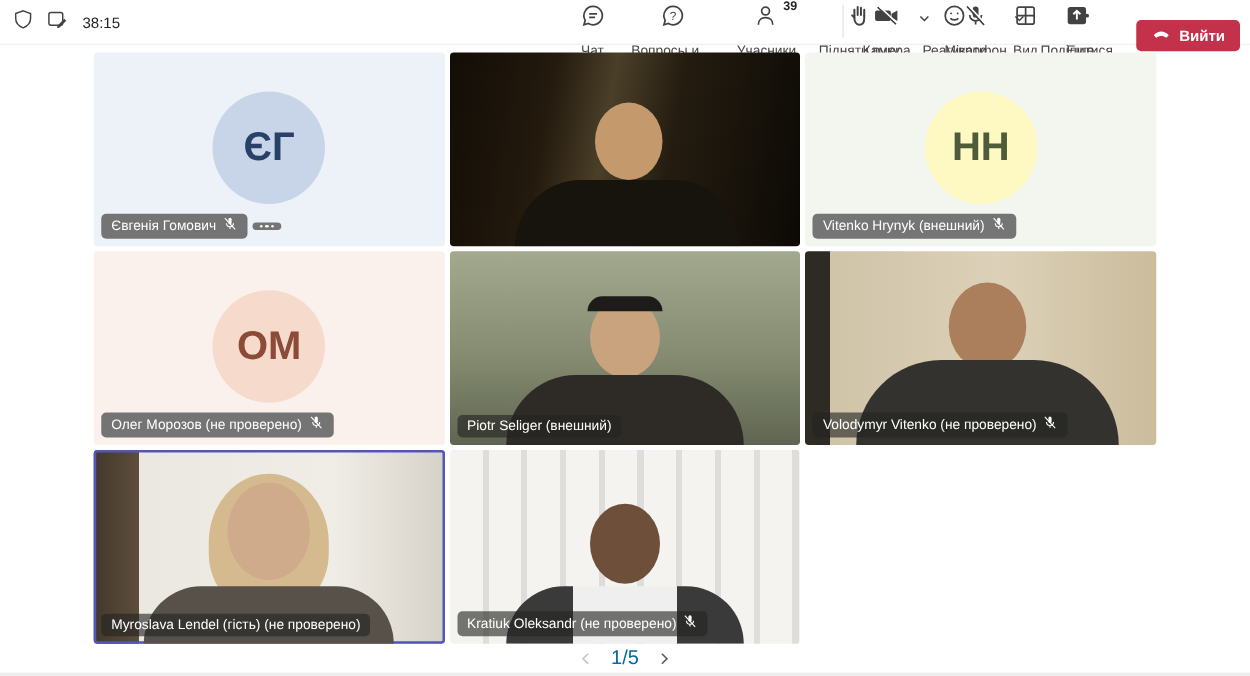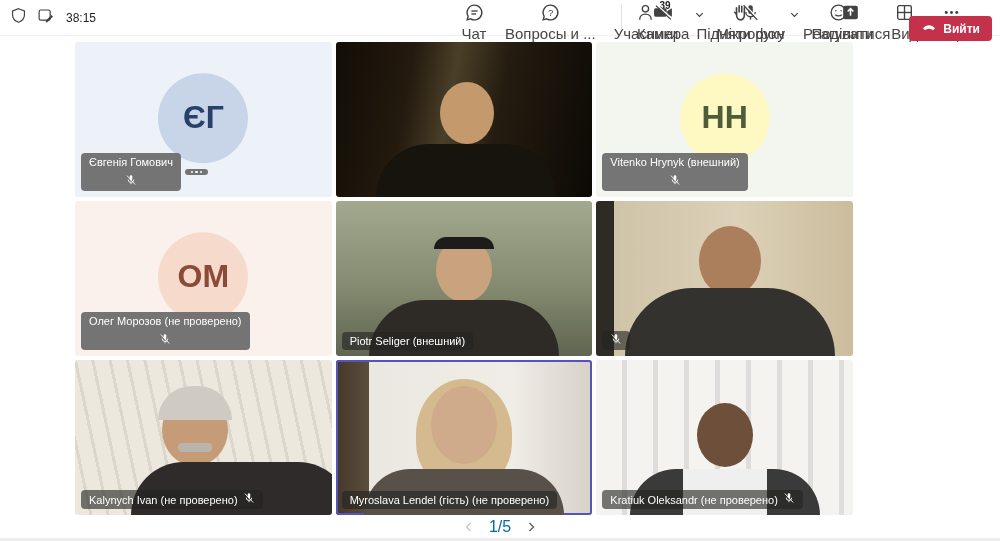--- a/index.html
+++ b/index.html
@@ -13,31 +13,31 @@
     font-family:"Liberation Sans","DejaVu Sans",sans-serif;}
   
   .topbar{position:absolute;top:0;left:0;width:1000px;height:36px;background:#fff;
     border-bottom:1px solid #efefef;display:flex;align-items:center;}
   .topbar-left{display:flex;align-items:center;gap:10px;padding-left:10px;}
   .timer{font-size:12px;color:#252423;margin-left:2px;}
   .tb-center{position:absolute;left:452px;top:0;height:36px;display:flex;align-items:flex-start;}
   .tb-btn{display:flex;flex-direction:column;align-items:center;justify-content:flex-start;
     padding:2px 9px 0 9px;cursor:pointer;min-width:44px;}
   .tb-btn svg{display:block;}
-  .tb-btn .lbl{font-size:15px;color:var(--label);margin-top:2px;white-space:nowrap;}
+  .tb-btn .lbl{font-size:11px;color:var(--label);margin-top:12px;white-space:nowrap;}
   .people-wrap{position:relative;}
   .badge{position:absolute;top:-2px;right:-14px;font-size:10px;font-weight:bold;color:#252423;}
   .tb-right{position:absolute;right:8px;top:0;height:36px;display:flex;align-items:flex-start;}
   .divider{width:1px;height:26px;background:#e3e3e3;margin:4px 6px 0 2px;}
   .chev{display:flex;align-items:center;height:24px;margin:2px 2px 0 -4px;cursor:pointer;}
   .leave-btn{display:flex;align-items:center;gap:6px;background:var(--leave-button);
     color:#fff;border:none;border-radius:4px;height:25px;padding:0 12px;margin:16px 0 0 10px;
     font-size:12px;font-weight:bold;cursor:pointer;font-family:inherit;}
   
-  .grid{position:absolute;top:42px;left:75px;width:778px;height:473px;
+  .grid{position:absolute;top:42px;left:75px;width:850px;height:473px;
     display:grid;grid-template-columns:repeat(3,1fr);grid-template-rows:repeat(3,155px);gap:4px;}
   .tile{position:relative;overflow:hidden;border-radius:3px;}
   .tile.active{outline:2px solid var(--active-border);outline-offset:-2px;}
   .avatar-bg1{background:#edf2f8;} .avatar-bg2{background:#f3f6ee;} .avatar-bg3{background:#faf1ec;}
   .avatar-circle{position:absolute;left:50%;top:50%;transform:translate(-50%,-52%);
     width:90px;height:90px;border-radius:50%;display:flex;align-items:center;justify-content:center;
     font-size:32px;font-weight:600;}
   .c1{background:#c8d4e8;color:#274168;}
   .c2{background:#fef9c3;color:#4e5c39;}
   .c3{background:#f6dbcc;color:#8c4a38;}
@@ -65,21 +65,21 @@
   .scene-lendel .hair{position:absolute;width:96px;height:110px;border-radius:50% 50% 42% 42%;left:calc(50% - 48px);top:12%;background:#d4ba8e;}
   .scene-lendel .head{width:66px;height:78px;left:calc(50% - 33px);top:17%;background:#cfab8c;}
   .scene-lendel .torso{width:200px;height:30%;left:calc(50% - 100px);bottom:0;background:#57514a;}
   .scene-kratiuk .head{width:56px;height:64px;left:calc(50% - 28px);top:28%;background:#6e4f3a;}
   .scene-kratiuk .torso{width:190px;height:30%;left:calc(50% - 95px);bottom:0;
     background:linear-gradient(90deg,#3a3a3a 0 28%,#efefef 28% 72%,#3a3a3a 72% 100%);}
   
   .namebar{position:absolute;left:6px;bottom:6px;display:flex;gap:4px;align-items:center;max-width:94%;}
   .pill{display:inline-flex;align-items:center;gap:5px;border-radius:4px;padding:2px 8px;
     font-size:11px;color:#fff;line-height:14px;white-space:nowrap;}
-  .pill-gray{background:rgba(105,105,105,.92);flex-direction:column;}
+  .pill-gray{background:rgba(105,105,105,.92);}
   .pill-dark{background:rgba(36,35,34,.62);}
   .pill.more-pill{padding:2px 6px;cursor:pointer;}
   .dots{display:inline-flex;gap:2px;}
   .dots i{width:2.5px;height:2.5px;border-radius:50%;background:#fff;}
   
   .pagination{position:absolute;left:0;bottom:5px;width:1000px;display:flex;align-items:center;
     justify-content:center;gap:14px;}
   .page-label{font-size:16px;color:#0369a1;}
   .page-chev{cursor:pointer;display:flex;align-items:center;}
   .bottom-strip{position:absolute;left:0;bottom:0;width:1000px;height:3px;background:#ededed;}
@@ -309,49 +309,33 @@
         <span>Piotr Seliger (внешний)</span>
       </span>
     </div>
   </div>
 
   <div class="tile video scene-vitenko">
     <div class="head"></div>
     <div class="torso"></div>
     <div class="namebar">
       <span class="pill pill-dark">
-        <span>
-          <svg width="12" height="12" viewBox="0 0 16 16" fill="none" stroke="#fff" stroke-width="1.2">
-            <rect x="6.3" y="1.5" width="3.4" height="7" rx="1.7" fill="#fff" stroke="none"></rect>
-            <path d="M4.3 7.5 a3.7 3.7 0 0 0 7.4 0"></path>
-              <line x1="8" y1="11.2" x2="8" y2="13.5"></line>
-            <line x1="2.5" y1="2" x2="13.5" y2="14"></line>
-          </svg>
-        </span>
-      </span>
-    </div>
-  </div>
-
-  <div class="tile video scene-kalynych">
-    <div class="head"></div>
-    <div class="torso"></div>
-    <div class="namebar">
-      <span class="pill pill-dark">
-        <span>Kalynych Ivan (не проверено)</span>
-        <span>
-          <svg width="12" height="12" viewBox="0 0 16 16" fill="none" stroke="#fff" stroke-width="1.2">
-            <rect x="6.3" y="1.5" width="3.4" height="7" rx="1.7" fill="#fff" stroke="none"></rect>
-            <path d="M4.3 7.5 a3.7 3.7 0 0 0 7.4 0"></path>
-              <line x1="8" y1="11.2" x2="8" y2="13.5"></line>
-            <line x1="2.5" y1="2" x2="13.5" y2="14"></line>
-          </svg>
-        </span>
-      </span>
-    </div>
-  </div>
+        <span>Volodymyr Vitenko (не проверено)</span>
+        <span>
+          <svg width="12" height="12" viewBox="0 0 16 16" fill="none" stroke="#fff" stroke-width="1.2">
+            <rect x="6.3" y="1.5" width="3.4" height="7" rx="1.7" fill="#fff" stroke="none"></rect>
+            <path d="M4.3 7.5 a3.7 3.7 0 0 0 7.4 0"></path>
+              <line x1="8" y1="11.2" x2="8" y2="13.5"></line>
+            <line x1="2.5" y1="2" x2="13.5" y2="14"></line>
+          </svg>
+        </span>
+      </span>
+    </div>
+  </div>
+
 
   <div class="tile video scene-lendel active">
     <div class="hair"></div>
     <div class="head"></div>
     <div class="torso"></div>
     <div class="namebar">
       <span class="pill pill-dark">
         <span>Myroslava Lendel (гість) (не проверено)</span>
       </span>
     </div>

